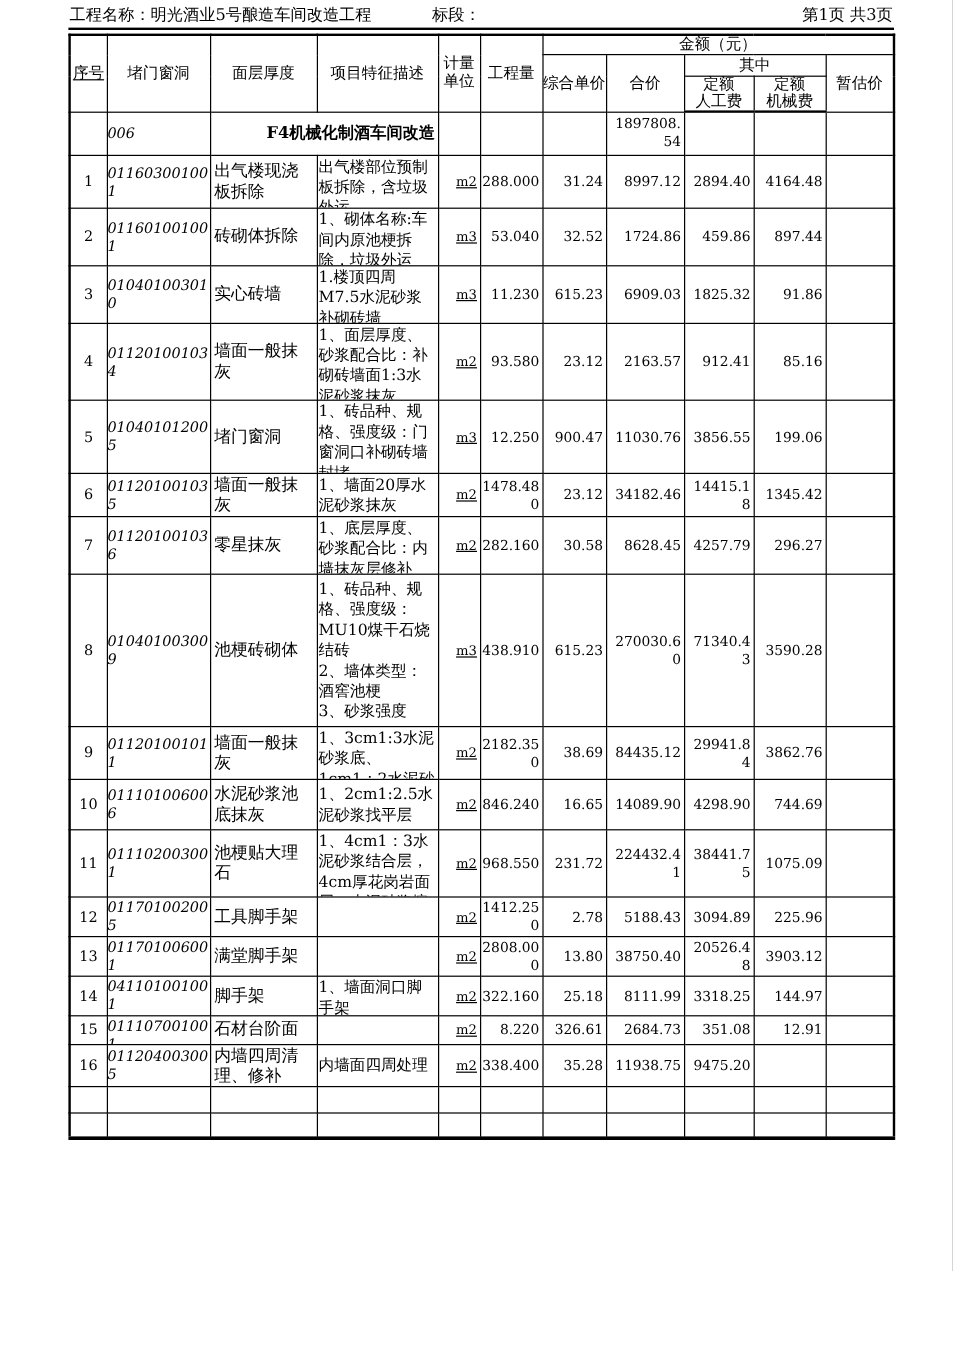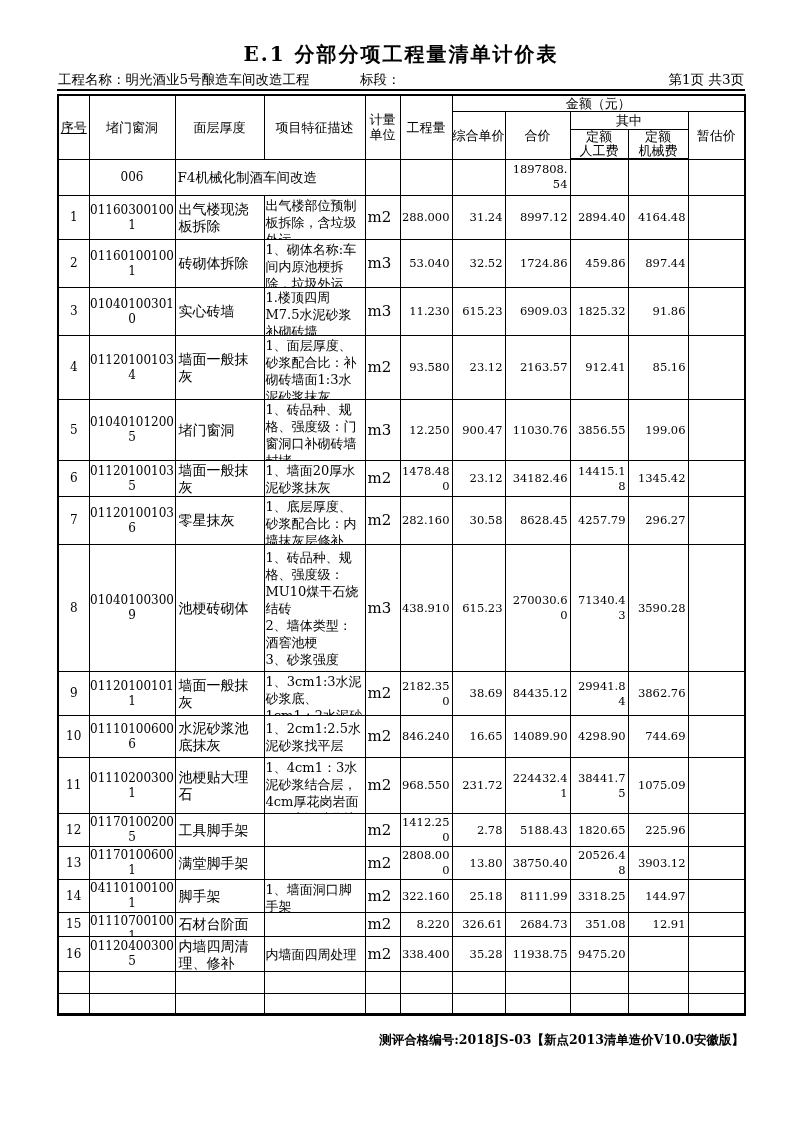--- a/index.html
+++ b/index.html
@@ -32,26 +32,26 @@
   thead tr:nth-child(3) th{line-height:14px;border-bottom-width:2px;}
   th.h-seq{padding:0 7px;text-decoration:underline;}
   th.pre{white-space:pre-line;}
   .cw{
     overflow:hidden;display:flex;flex-direction:column;
     justify-content:center;justify-content:safe center;
     padding:1px 2px;line-height:15px;
   }
   
   .c-no .cw{font-size:12px;text-align:center;}
-  .c-code .cw{font-size:12px;text-align:center;word-break:break-all;padding:1px 0;line-height:15px;}
+  .c-code .cw{font-size:12px;word-break:break-all;padding:1px 0;line-height:15px;font-style:italic;}
   .c-name .cw{font-size:14px;line-height:17px;padding:1px 9px 1px 3px;text-align:left;}
   .c-desc .cw{font-size:13px;line-height:17px;padding:1px 1px;text-align:left;white-space:pre-line;}
-  .c-unit .cw{font-size:15px;text-align:left;}
+  .c-unit .cw{font-size:11px;text-align:right;text-decoration:underline;}
   .c-num .cw{font-size:11.5px;text-align:right;word-break:break-all;padding:1px 2px 1px 1px;}
-  .sec-name .cw{font-size:13.5px;font-weight:normal;text-align:left;line-height:17px;}
+  .sec-name .cw{font-size:13.5px;font-weight:bold;text-align:right;line-height:17px;}
   
   #boq-body tr:nth-child(1) .cw{height:33px;}
   #boq-body tr:nth-child(2) .cw{height:41px;}
   #boq-body tr:nth-child(3) .cw{height:45px;}
   #boq-body tr:nth-child(4) .cw{height:45px;}
   #boq-body tr:nth-child(5) .cw{height:61px;}
   #boq-body tr:nth-child(6) .cw{height:58px;}
   #boq-body tr:nth-child(7) .cw{height:33px;}
   #boq-body tr:nth-child(8) .cw{height:45px;}
   #boq-body tr:nth-child(9) .cw{height:124px;}
@@ -69,21 +69,20 @@
     margin-top:16px;text-align:right;font-weight:bold;font-size:12.5px;
     padding-right:1px;
   }
 </style>
 </head>
 <body>
 
 <div class="page">
   <div class="content">
 
-    <div class="title">E.1 分部分项工程量清单计价表</div>
 
     <div class="info-row">
       <span class="info-project">工程名称：明光酒业5号酿造车间改造工程</span>
       <span class="info-section">标段：</span>
       <span class="info-page">第1页 共3页</span>
     </div>
 
     <table class="boq">
       <colgroup>
         <col style="width:31px">
@@ -560,21 +559,21 @@
     <td class="c-num">
               <div class="cw">1412.250</div>
             </td>
     <td class="c-num">
               <div class="cw">2.78</div>
             </td>
     <td class="c-num">
               <div class="cw">5188.43</div>
             </td>
     <td class="c-num">
-              <div class="cw">1820.65</div>
+              <div class="cw">3094.89</div>
             </td>
     <td class="c-num">
               <div class="cw">225.96</div>
             </td>
     <td class="c-num">
               <div class="cw"></div>
             </td>
   </tr>
           <tr>
     <td class="c-no">
@@ -782,16 +781,15 @@
             <td>
               <div class="cw"></div>
             </td>
             <td>
               <div class="cw"></div>
             </td>
           </tr>
         </tbody>
     </table>
 
-    <div class="footer">测评合格编号:2018JS-03【新点2013清单造价V10.0安徽版】</div>
 
   </div>
 </div>
 
 </body></html>

